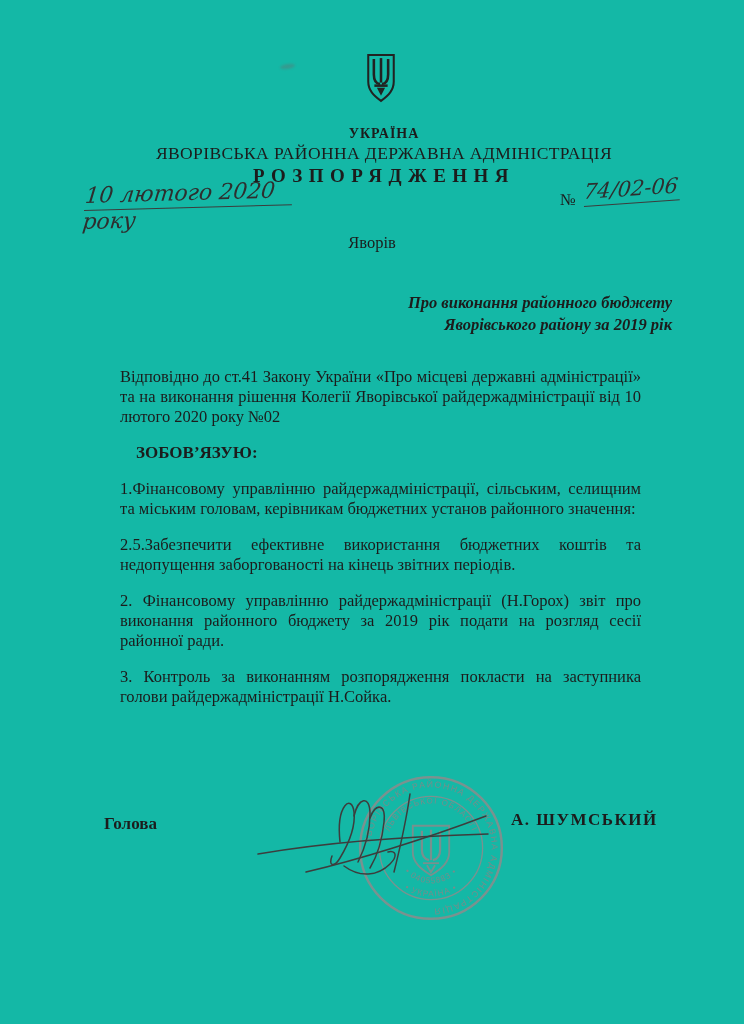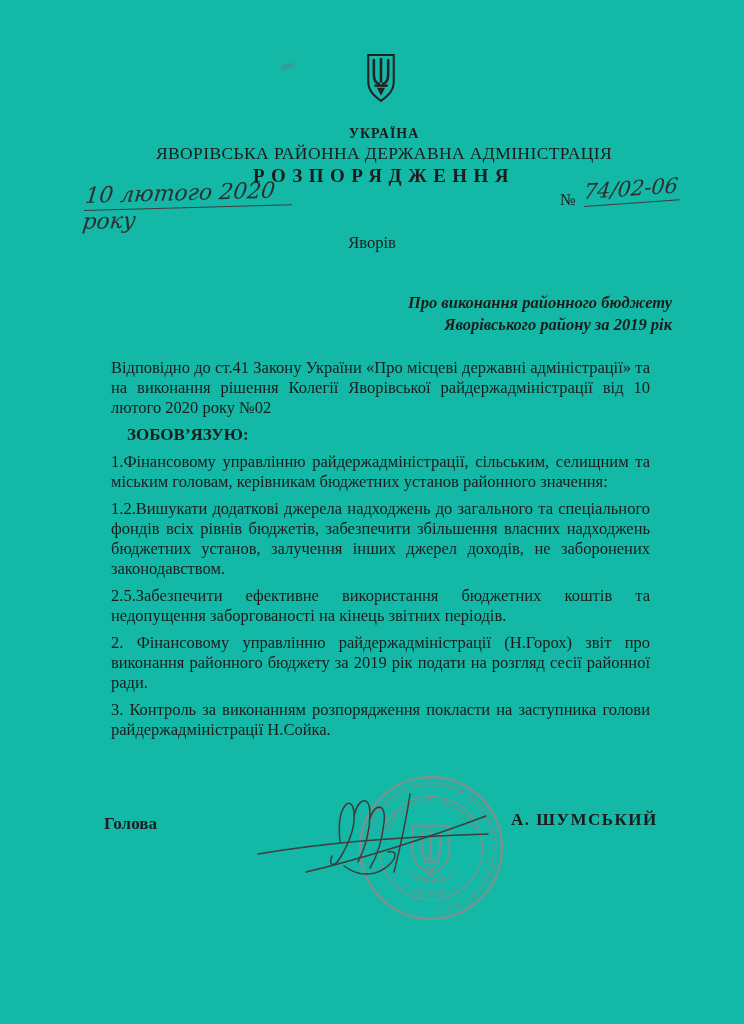--- a/index.html
+++ b/index.html
@@ -27,21 +27,21 @@
     border-bottom:1.6px solid #3c3c3c;transform:rotate(-4deg);font-size:21px;line-height:25px;
     transform-origin:left bottom;}
   .num-hand span{display:inline-block;transform:skewX(-10deg);}
   .smudge{position:absolute;left:280px;top:64px;width:15px;height:5px;border-radius:50%;
     background:#6b6b6b;opacity:.38;transform:rotate(-9deg);filter:blur(1px);}
   
   .title{position:absolute;left:112px;top:292px;width:560px;
     font-weight:bold;font-style:italic;font-size:16.5px;line-height:22px;text-align:right;}
   .bodytext{position:absolute;left:104px;top:351px;width:553px;
     font-size:16.5px;line-height:20px;text-align:justify;}
-  .bodytext p{margin:7px;}
+  .bodytext p{margin:16px;}
   .bodytext p.shout{font-weight:bold;text-align:left;padding-left:16px;font-size:17px;}
   
   .role{position:absolute;left:104px;top:814px;font-weight:bold;font-size:17px;}
   .signer{position:absolute;left:511px;top:810px;font-weight:bold;font-size:17px;letter-spacing:1.5px;}
   .stamp{position:absolute;left:346px;top:763px;width:170px;height:170px;opacity:.85;}
   .sig{position:absolute;left:248px;top:782px;width:250px;height:112px;z-index:3;}
   .stamp text{font-family:"Liberation Sans","DejaVu Sans",sans-serif;}
 </style>
 </head>
 <body>
@@ -72,21 +72,20 @@
 
   <div class="title">
     <div>Про виконання районного бюджету</div>
     <div>Яворівського району  за 2019 рік</div>
   </div>
 
   <div class="bodytext">
     <p>Відповідно до ст.41 Закону України «Про місцеві державні адміністрації» та на виконання рішення Колегії Яворівської райдержадміністрації від 10 лютого 2020 року №02</p>
     <p class="shout">ЗОБОВ’ЯЗУЮ:</p>
     <p>1.Фінансовому управлінню райдержадміністрації, сільським, селищним та міським головам, керівникам бюджетних установ районного значення:</p>
-    <p>1.2.Вишукати додаткові джерела надходжень до загального та спеціального фондів всіх рівнів бюджетів, забезпечити збільшення власних надходжень бюджетних установ, залучення інших джерел доходів, не заборонених законодавством.</p>
     <p>2.5.Забезпечити ефективне використання бюджетних коштів та недопущення заборгованості на кінець звітних періодів.</p>
     <p>2. Фінансовому управлінню райдержадміністрації (Н.Горох) звіт про виконання районного бюджету за 2019 рік подати на розгляд сесії районної ради.</p>
     <p>3. Контроль за виконанням розпорядження  покласти на заступника голови райдержадміністрації Н.Сойка.</p>
   </div>
 
   <div class="role">Голова</div>
   <div class="signer">А. ШУМСЬКИЙ</div>
 
   <svg class="stamp" viewBox="0 0 168 168">
     <defs>

